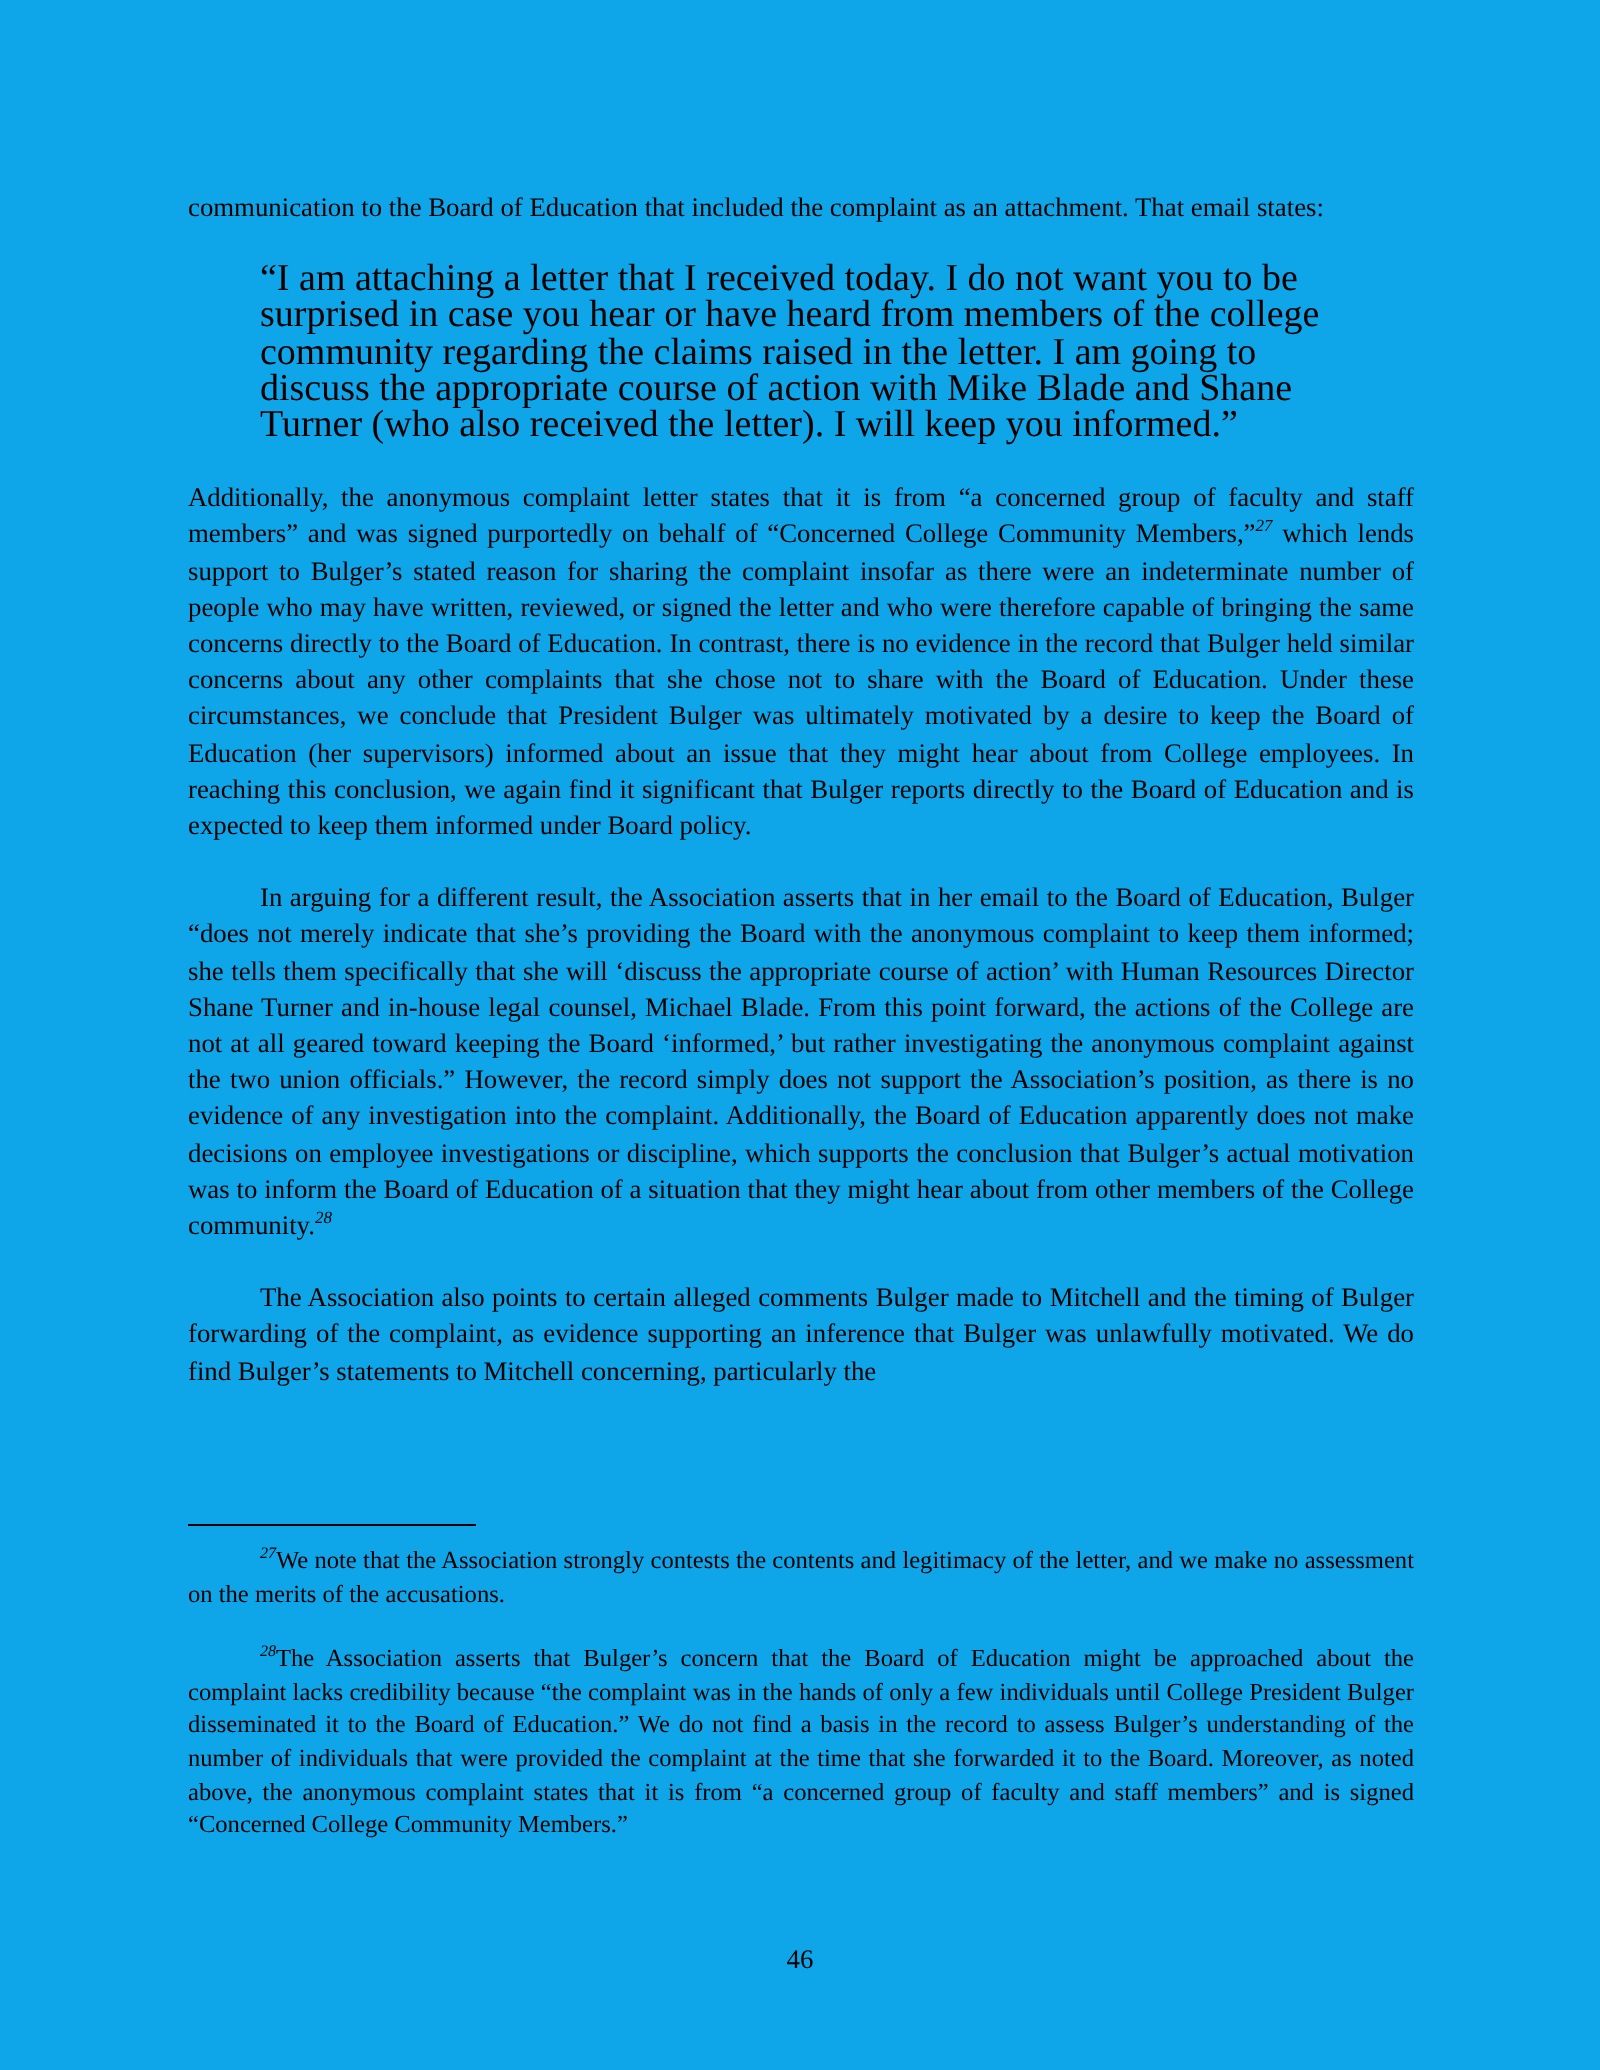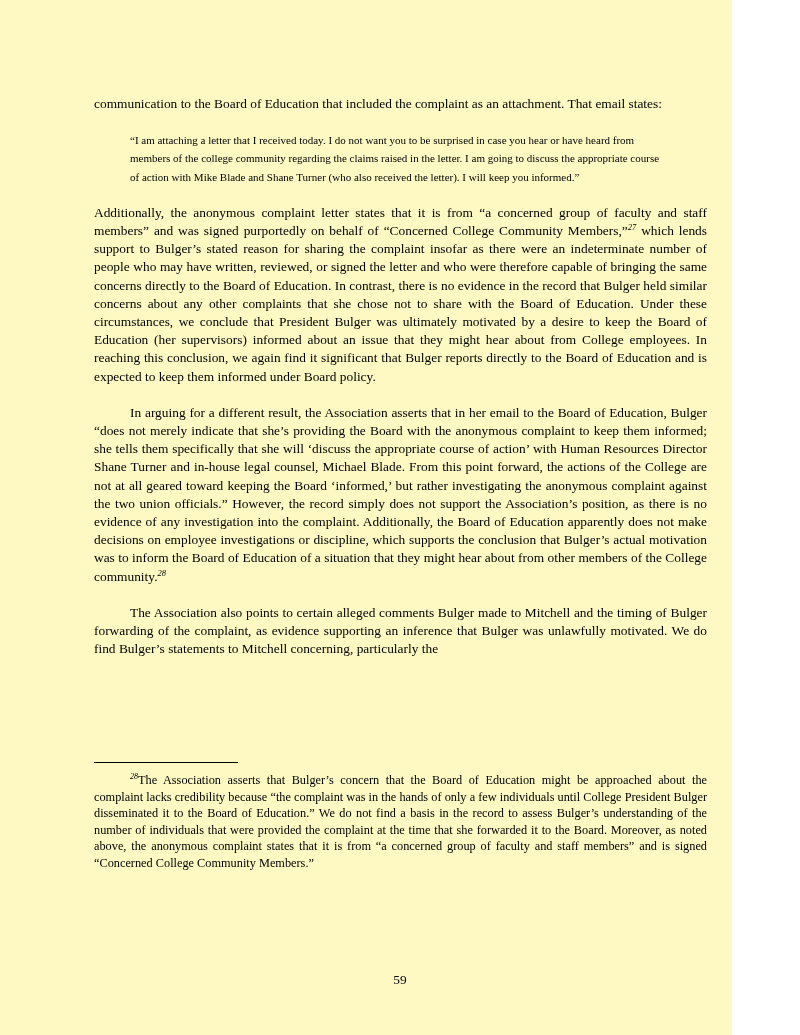--- a/index.html
+++ b/index.html
@@ -2,23 +2,23 @@
 <html><head>
 <meta charset="utf-8">
 <style>
   html, body {
     margin: 0;
     padding: 0;
     background: #ffffff;
   }
   .page {
     position: relative;
-    width: 732px;
+    width: 800px;
     height: 1035px;
-    background: #fef9c3;
+    background: #0ea5e9;
     font-family: "Liberation Serif", serif;
     color: #000000;
     overflow: hidden;
   }
   .content {
     position: absolute;
     left: 94px;
     top: 95px;
     width: 613px;
   }
@@ -26,21 +26,21 @@
     margin: 0 0 18px 0;
     font-size: 13.4px;
     line-height: 18.2px;
     text-align: justify;
   }
   .para.indent {
     text-indent: 36px;
   }
   .quote {
     margin: 0 47px 18px 36px;
-    font-size: 11px;
+    font-size: 19px;
     line-height: 18.2px;
     text-align: left;
   }
   sup.fnref {
     font-size: 8.5px;
     line-height: 0;
     vertical-align: super;
     font-style: italic;
   }
   .footnotes {
@@ -90,20 +90,21 @@
     <p class="para indent"><span>In arguing for a different result, the Association asserts that in her email to the Board of Education, Bulger “does not merely indicate that she’s providing the Board with the anonymous complaint to keep them informed; she tells them specifically that she will ‘discuss the appropriate course of action’ with Human Resources Director Shane Turner and in-house legal counsel, Michael Blade. From this point forward, the actions of the College are not at all geared toward keeping the Board ‘informed,’ but rather investigating the anonymous complaint against the two union officials.” However, the record simply does not support the Association’s position, as there is no evidence of any investigation into the complaint. Additionally, the Board of Education apparently does not make decisions on employee investigations or discipline, which supports the conclusion that Bulger’s actual motivation was to inform the Board of Education of a situation that they might hear about from other members of the College community.</span><sup class="fnref">28</sup></p>
 
     <p class="para indent">The Association also points to certain alleged comments Bulger made to Mitchell and the timing of Bulger forwarding of the complaint, as evidence supporting an inference that Bulger was unlawfully motivated. We do find Bulger’s statements to Mitchell concerning, particularly the</p>
 
   </div>
 
   <div class="footnotes">
 
     <div class="fnrule"></div>
 
+    <p class="footnote"><sup class="fnref">27</sup><span>We note that the Association strongly contests the contents and legitimacy of the letter, and we make no assessment on the merits of the accusations.</span></p>
 
     <p class="footnote"><sup class="fnref">28</sup><span>The Association asserts that Bulger’s concern that the Board of Education might be approached about the complaint lacks credibility because “the complaint was in the hands of only a few individuals until College President Bulger disseminated it to the Board of Education.” We do not find a basis in the record to assess Bulger’s understanding of the number of individuals that were provided the complaint at the time that she forwarded it to the Board. Moreover, as noted above, the anonymous complaint states that it is from “a concerned group of faculty and staff members” and is signed “Concerned College Community Members.”</span></p>
 
   </div>
 
-  <div class="page-number">59</div>
+  <div class="page-number">46</div>
 
 </div>
 
 </body></html>

